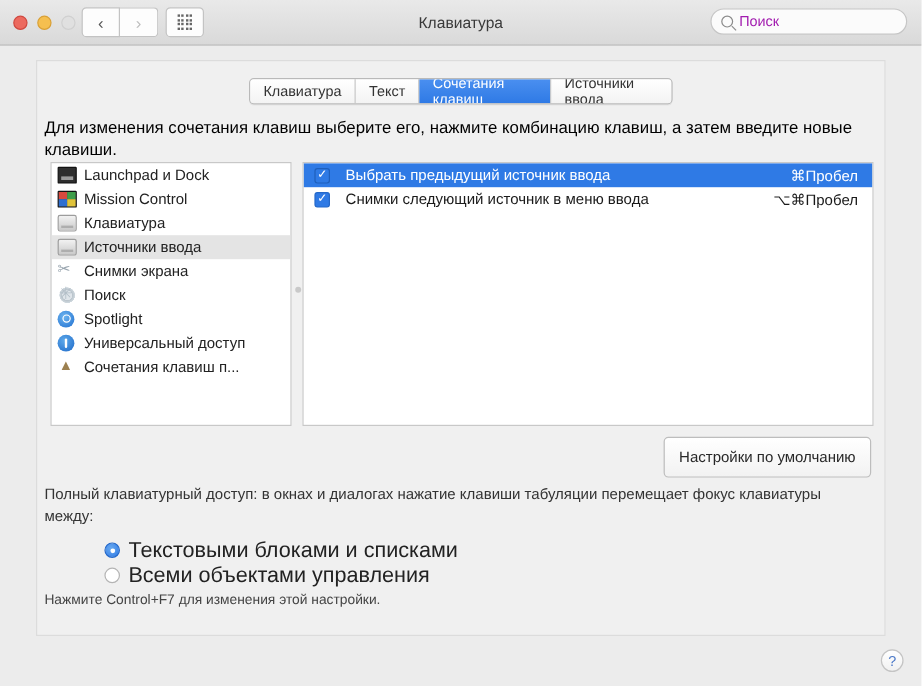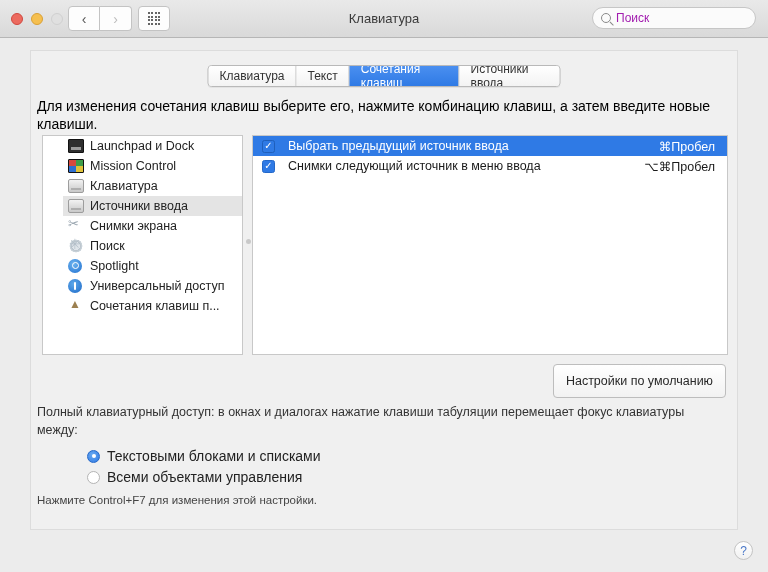--- a/index.html
+++ b/index.html
@@ -103,21 +103,21 @@
     position: absolute; left: 6px; top: 46px; width: 690px;
     font-size: 14px; color: #000000; line-height: 18px;
   }
 
   
   .listpane {
     position: absolute; top: 84px;
     background: #ffffff; border: 1px solid #c8c8c8;
     overflow: hidden;
   }
-  .left-list { left: 11px; width: 201px; height: 220px; padding-left: 20px; }
+  .left-list { left: 11px; width: 201px; height: 220px; }
   .right-list { left: 221px; width: 476px; height: 220px; }
 
   .side-row {
     display: flex; align-items: center; height: 20px;
     padding-left: 5px; font-size: 12.5px; color: #222;
   }
   .side-row.selected { background: #e4e4e4; }
   .side-icon { width: 16px; height: 14px; margin-right: 6px; flex: none; position: relative; }
 
   .ic-launchpad { background: #2e2e2e; border: 1px solid #111; border-radius: 1px; }
@@ -191,21 +191,21 @@
   }
 
   
   .fka-text {
     position: absolute; left: 6px; top: 352px; width: 660px;
     font-size: 12.5px; color: #333; line-height: 18px;
   }
   .radio-row {
     position: absolute; left: 24px;
     display: flex; align-items: center;
-    font-size: 14px; color: #222; padding-left: 32px;
+    font-size: 18px; color: #222; padding-left: 32px;
   }
   .radio-row.r1 { top: 397px; }
   .radio-row.r2 { top: 418px; }
   .radio {
     width: 13px; height: 13px; border-radius: 50%;
     border: 1px solid #b4b4b4; background: #fff;
     margin-right: 7px; flex: none;
     display: flex; align-items: center; justify-content: center;
   }
   .radio.on {

